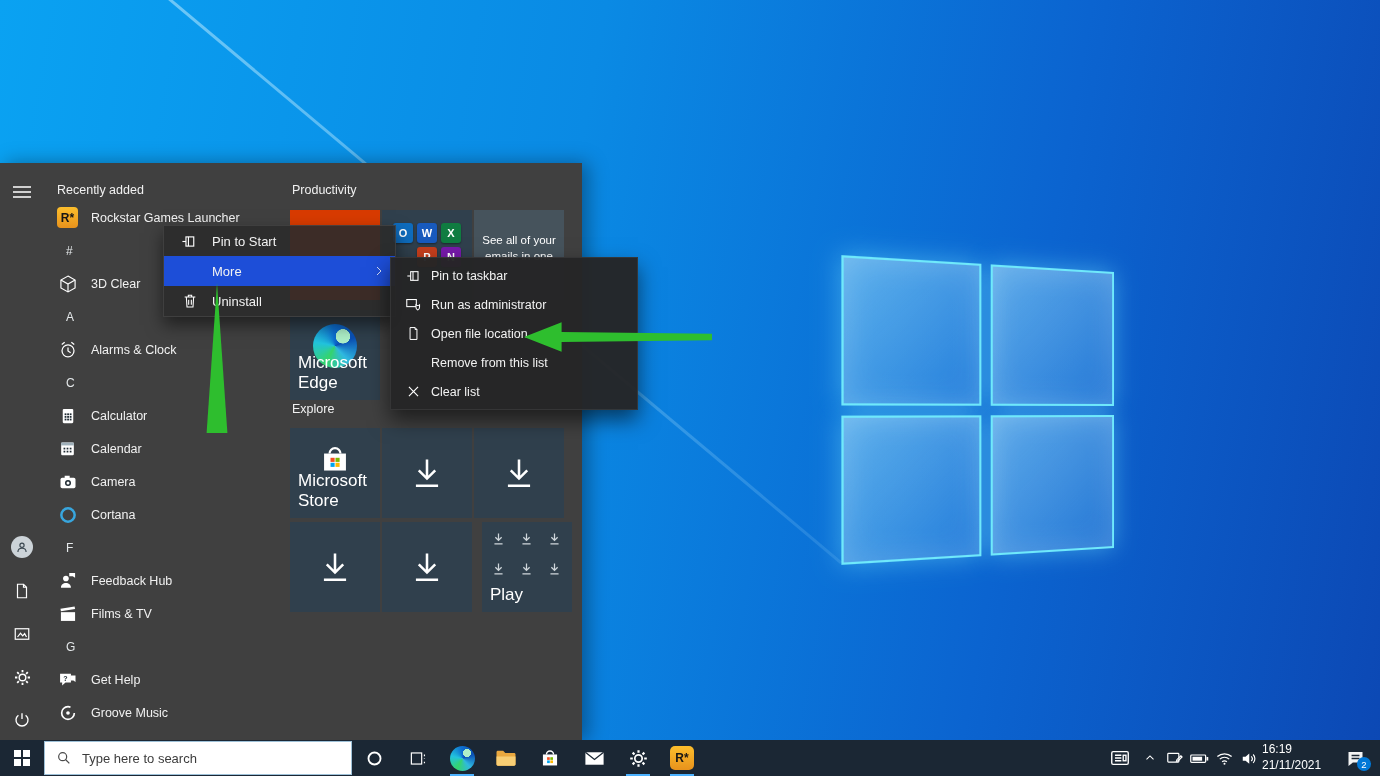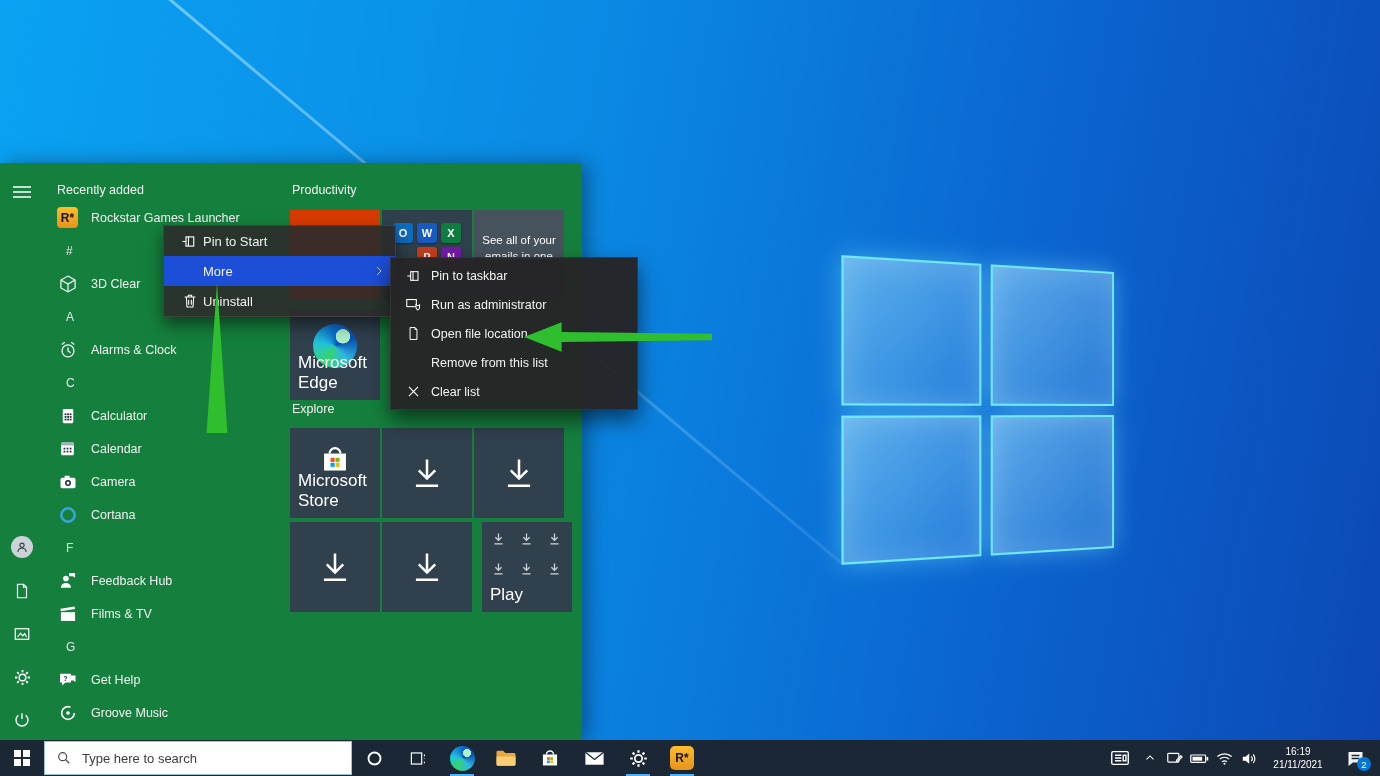--- a/index.html
+++ b/index.html
@@ -5,21 +5,21 @@
   * { margin:0; padding:0; box-sizing:border-box; }
   html,body { width:1380px; height:776px; overflow:hidden; font-family:"Liberation Sans",sans-serif; }
 
   
   #wallpaper { position:absolute; inset:0; background:linear-gradient(100deg,#0aa2f2 0%,#0a8ae4 40%,#0b64d0 72%,#0c48b4 100%); overflow:hidden; }
   #streak { position:absolute; left:168px; top:-4px; width:880px; height:3px; background:linear-gradient(90deg,rgba(190,235,255,.55),rgba(160,220,255,.15)); transform:rotate(40deg); transform-origin:left top; }
   #winlogo { position:absolute; left:852px; top:272px; width:262px; height:276px; transform:perspective(900px) rotateY(22deg); transform-origin:right center; display:grid; grid-template-columns:1fr 1fr; grid-template-rows:1fr 1fr; gap:9px; }
   .pane { border:2.5px solid #6fe9fb; background:linear-gradient(135deg,rgba(160,225,252,.55),rgba(90,175,240,.30)); box-shadow:0 0 22px rgba(120,230,255,.45), inset 0 0 30px rgba(255,255,255,.18); }
 
   
-  #start-menu { position:absolute; left:0; top:163px; width:582px; height:577px; background:#15803d; z-index:10; box-shadow:6px 0 18px rgba(0,0,0,.35); }
+  #start-menu { position:absolute; left:0; top:163px; width:582px; height:577px; background:#404040; z-index:10; box-shadow:6px 0 18px rgba(0,0,0,.35); }
   #rail { position:absolute; left:0; top:0; width:44px; height:100%; }
   .rail-btn { position:absolute; left:11px; width:22px; height:22px; display:flex; align-items:center; justify-content:center; }
   #list-area { position:absolute; left:46px; top:38px; width:238px; height:539px; overflow:hidden; }
   .row { display:flex; align-items:center; height:33px; gap:13px; padding-left:11px; color:#f1f1f1; font-size:12.5px; }
   .row .ic { width:21px; height:21px; flex:0 0 21px; display:flex; align-items:center; justify-content:center; }
   .row.section { padding-left:20px; font-size:12px; color:#e4e8ea; }
   #recently-added { position:absolute; left:57px; top:20px; color:#f1f1f1; font-size:12.5px; }
   .rk-icon { width:21px; height:21px; border-radius:4px; background:linear-gradient(180deg,#fcbe2c,#e8921c); color:#151515; font-weight:bold; font-size:12px; display:flex; align-items:center; justify-content:center; }
 
   
@@ -27,21 +27,21 @@
   .grp-hd { position:absolute; color:#f1f1f1; font-size:12.5px; }
   .tile { position:absolute; width:90px; height:90px; background:#30404d; color:#fff; }
   .tile .t-label { position:absolute; left:8px; bottom:7px; font-size:17px; }
   .mini-app { position:absolute; width:20px; height:20px; border-radius:3px; color:#fff; font-size:11px; font-weight:bold; display:flex; align-items:center; justify-content:center; box-shadow:0 1px 2px rgba(0,0,0,.4); }
   .edge-logo { border-radius:50%; background:radial-gradient(circle at 68% 28%,#aef0c8 0 16%,rgba(0,0,0,0) 17%),conic-gradient(from 210deg,#35d46c,#22c3dd,#0d6fd1,#0a4fb4,#2fb9e0,#35d46c); }
   .dl-tile { display:flex; align-items:center; justify-content:center; }
   .mail-tile { background:#46535c; display:flex; align-items:flex-start; justify-content:center; text-align:center; padding:22px 6px 0 6px; font-size:11.5px; line-height:1.4; }
 
   
   #ctx-menu { position:absolute; left:163px; top:225px; width:233px; background:rgba(43,43,43,.90); border:1px solid rgba(255,255,255,.09); box-shadow:0 8px 16px rgba(0,0,0,.5); z-index:20; }
-  .ctx-row { display:flex; align-items:center; height:30px; padding:0 10px 0 17px; color:#f2f2f2; font-size:13px; gap:5px; }
+  .ctx-row { display:flex; align-items:center; height:30px; padding:0 10px 0 17px; color:#f2f2f2; font-size:13px; gap:14px; }
   .ctx-row .ic { width:17px; height:17px; flex:0 0 17px; display:flex; align-items:center; justify-content:center; }
   .ctx-row.hl { background:#173a57; }
   .ctx-row .spacer { flex:1; }
   #submenu { position:absolute; left:390px; top:257px; width:248px; background:rgba(37,37,38,.97); border:1px solid rgba(255,255,255,.07); box-shadow:0 10px 20px rgba(0,0,0,.55); z-index:30; padding:3px 0; }
   .sub-row { display:flex; align-items:center; height:29px; padding:0 10px 0 14px; color:#f2f2f2; font-size:12.5px; gap:9px; }
   .sub-row .ic { width:17px; height:17px; flex:0 0 17px; display:flex; align-items:center; justify-content:center; }
 
   
   #arrow-up { position:absolute; left:204px; top:283px; width:26px; height:150px; clip-path:polygon(50% 0, 90% 100%, 10% 100%); z-index:40; }
   #arrow-left { position:absolute; left:524px; top:321px; width:188px; height:32px; clip-path:polygon(0 50%, 20% 4%, 20% 34%, 100% 40%, 100% 60%, 20% 66%, 20% 96%); z-index:40; }
@@ -53,21 +53,21 @@
   .win-grid i { background:#fff; }
   #searchbox { width:308px; height:34px; background:#fff; border:1px solid #9ec1d8; display:flex; align-items:center; padding-left:11px; gap:10px; }
   #searchbox input { border:none; outline:none; font-size:13px; color:#303030; width:230px; font-family:"Liberation Sans",sans-serif; background:transparent; }
   #searchbox input::placeholder { color:#3c3c3c; opacity:1; }
   .tb-slot { width:44px; height:36px; display:flex; align-items:center; justify-content:center; position:relative; }
   .run-ind { position:absolute; bottom:0; left:10px; right:10px; height:2px; background:#4cb2ff; }
   .edge-sm { width:25px; height:25px; }
   .rk-sm { width:24px; height:24px; border-radius:5px; background:linear-gradient(180deg,#fcbe2c,#e8921c); color:#151515; font-weight:bold; font-size:12px; display:flex; align-items:center; justify-content:center; }
   #tray { margin-left:auto; display:flex; align-items:center; height:36px; padding-right:4px; }
   .tray-slot { width:25px; height:36px; display:flex; align-items:center; justify-content:center; position:relative; }
-  #clock { width:72px; text-align:center; color:#fff; font-size:10px; line-height:1.3; }
+  #clock { width:72px; text-align:left; color:#fff; font-size:12px; line-height:1.3; }
   #action-center { width:42px; height:36px; display:flex; align-items:center; justify-content:center; position:relative; }
   #ac-badge { position:absolute; right:5px; bottom:5px; width:14px; height:14px; border-radius:50%; background:#0078d7; color:#fff; font-size:9.5px; display:flex; align-items:center; justify-content:center; }
   svg { display:block; }
 </style>
 </head>
 <body>
 
 <div id="wallpaper">
   <div id="streak"></div>
   <div id="winlogo">

